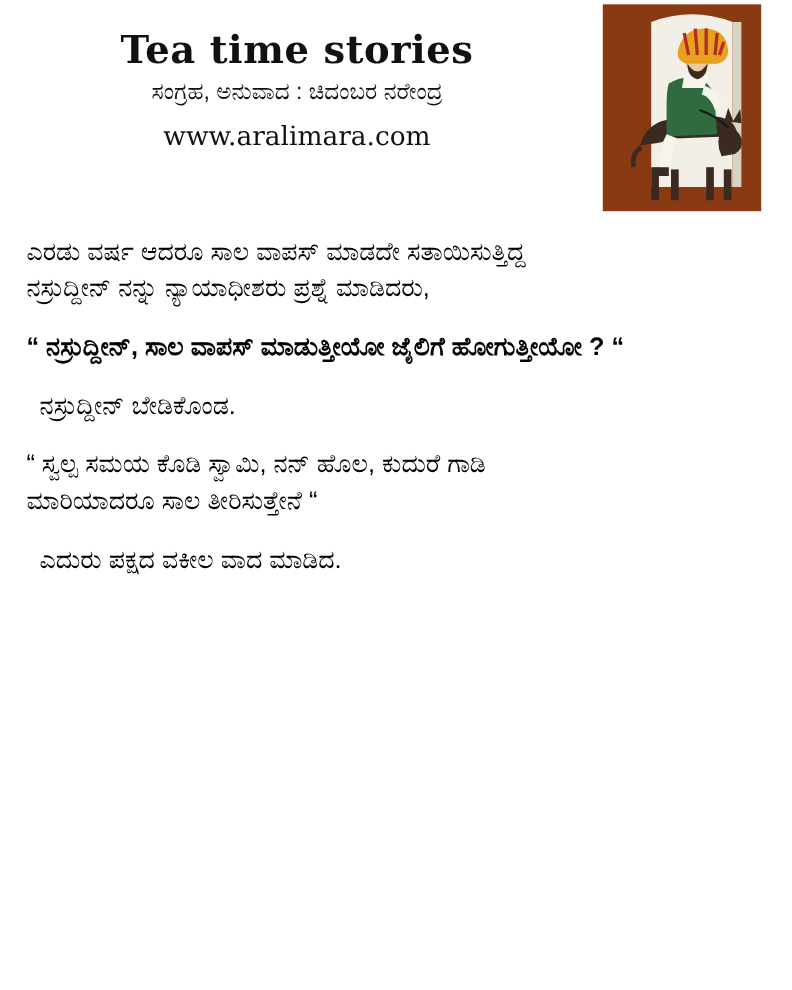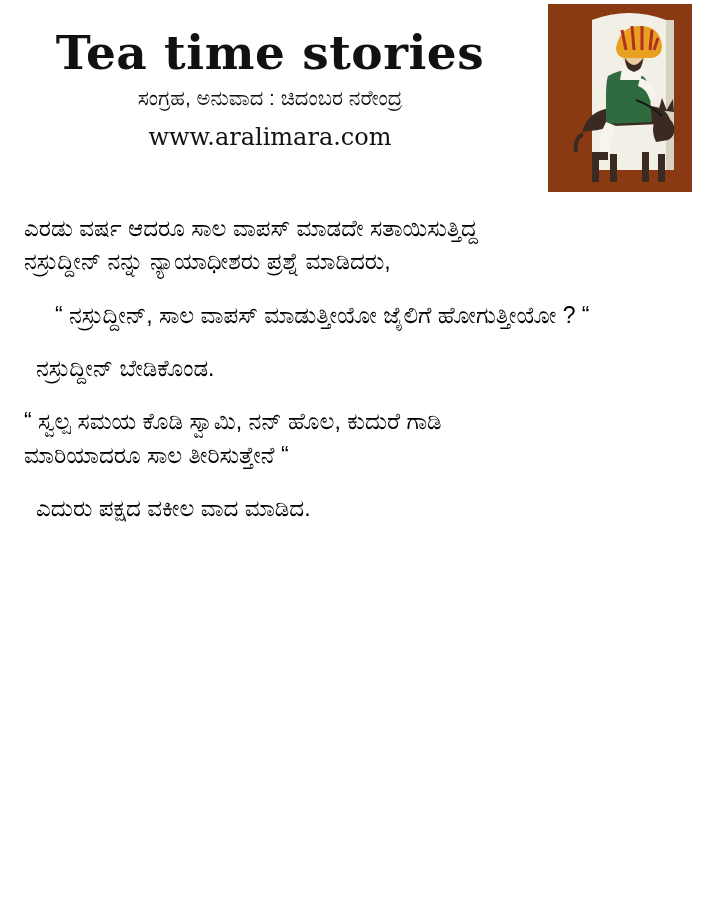--- a/index.html
+++ b/index.html
@@ -27,21 +27,21 @@
   }
   .header-text {
     position: absolute;
     left: 0;
     top: 26px;
     width: 540px;
     text-align: center;
   }
   .site-title {
     font-family: "DejaVu Serif", "Liberation Serif", serif;
-    font-size: 47px;
+    font-size: 35px;
     letter-spacing: 0.5px;
     color: #111111;
     margin: 0 0 4px 0;
     line-height: 1.15;
   }
   .site-subtitle {
     font-family: "Liberation Sans", sans-serif;
     font-size: 21px;
     color: #111111;
     margin: 0 0 12px 0;
@@ -78,22 +78,21 @@
   .para {
     font-family: "Liberation Sans", sans-serif;
     font-size: 23px;
     line-height: 1.45;
     color: #000000;
     margin: 0 0 20px 0;
     white-space: pre-line;
     font-weight: 500;
   }
   .para.bold {
-    font-weight: 400;
-    margin-left: 31px;
+    font-weight: 700;
   }
   .para.indent {
     padding-left: 12px;
   }
 </style>
 </head>
 <body>
 
 <div class="page">
 

